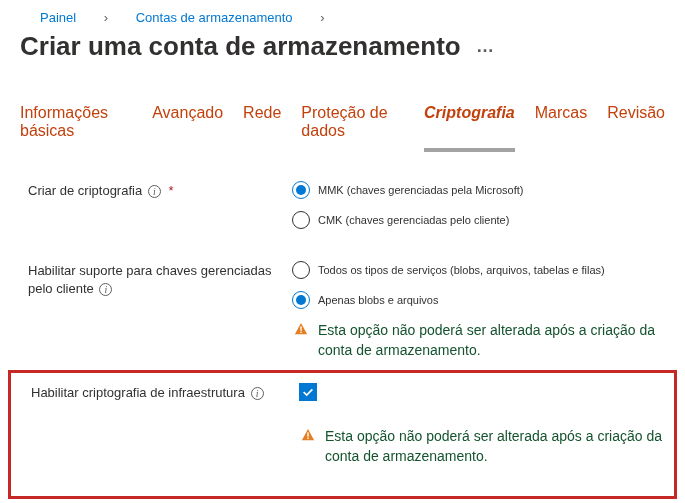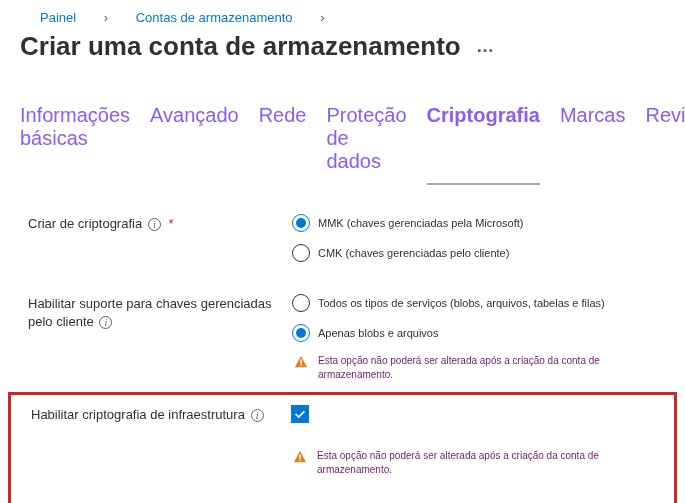--- a/index.html
+++ b/index.html
@@ -16,22 +16,22 @@
   .breadcrumb { font-size: 13px; color: #605e5c; margin-bottom: 6px; }
   .breadcrumb a { color: #0078d4; text-decoration: none; margin: 0 20px; }
   .breadcrumb .sep { color: #605e5c; margin: 0 4px; }
 
   
   h1.page-title { font-size: 26px; font-weight: 700; color: #323130; margin-bottom: 36px; }
   h1.page-title .more { font-size: 18px; color: #605e5c; margin-left: 8px; letter-spacing:2px; position:relative; top:-3px; }
 
   
   .tabs { display: flex; gap: 20px; border-bottom: 1px solid #fff; margin-bottom: 28px; }
-  .tab { padding: 6px 0 10px 0; font-size: 20px; color: #8b5cf6; cursor: pointer; border-bottom: 2px solid transparent; }
-  .tab.active { border-bottom: 2px solid #a3a3a3; font-weight:600; }
+  .tab { padding: 6px 0 10px 0; font-size: 16px; color: #c2410c; cursor: pointer; border-bottom: 2px solid transparent; }
+  .tab.active { border-bottom: 4px solid #a3a3a3; font-weight:600;font-style:italic; }
 
   
   .form-row { display: flex; align-items: flex-start; margin-bottom: 10px; padding-left: 8px; }
   .form-label { width: 264px; flex: 0 0 264px; font-size: 13px; color: #323130; padding-top: 1px; line-height:1.4; }
   .form-control { flex: 1; display: flex; flex-direction: column; gap: 12px; }
 
   .info-icon {
     display: inline-block; width: 13px; height: 13px; border: 1px solid #605e5c;
     border-radius: 50%; font-size: 10px; line-height: 11px; text-align: center;
     color: #605e5c; margin-left: 2px; vertical-align: middle; cursor: pointer;
@@ -46,36 +46,36 @@
     display: inline-flex; align-items: center; justify-content: center;
     flex: 0 0 18px; cursor: pointer; background:#fff;
   }
   .radio.selected { border-color: #0078d4; }
   .radio.selected::after {
     content: ""; width: 10px; height: 10px; border-radius: 50%; background: #0078d4;
   }
   .radio-label { font-size: 11px; color: #323130; }
 
   
-  .warn-row { display: flex; align-items: flex-start; gap: 10px; font-size: 10px; color: #701a75; line-height:1.4; padding-left:2px;justify-content:center; }
+  .warn-row { display: flex; align-items: flex-start; gap: 10px; font-size: 14px; color: #14532d; line-height:1.4; padding-left:2px;justify-content:center; }
   .warn-icon { flex:0 0 14px; width:14px; height:14px; position:relative; top:1px; }
 
   
   .checkbox {
     width: 18px; height: 18px; background: #0078d4; display: inline-flex;
     align-items: center; justify-content: center; cursor: pointer; flex:0 0 18px;
   }
   .checkbox svg { width: 14px; height: 14px; }
 
   
   .highlight-box {
     border: 3px solid #c62828; padding: 10px 8px 14px 8px;
     margin-left: -12px; margin-right: -12px; margin-top:4px;
   }
-  .highlight-box .form-row { padding-left: 12px; margin-bottom:16px; }
+  .highlight-box .form-row { padding-left: 12px; margin-bottom:16px;gap:8px; }
   .highlight-box .warn-row { margin-top: 14px; padding-left:2px; }
 
   .section-gap { height: 22px; }
 </style>
 </head>
 <body>
 
 <div class="breadcrumb">
   <a href="#">Painel</a>
   <span class="sep">›</span>

